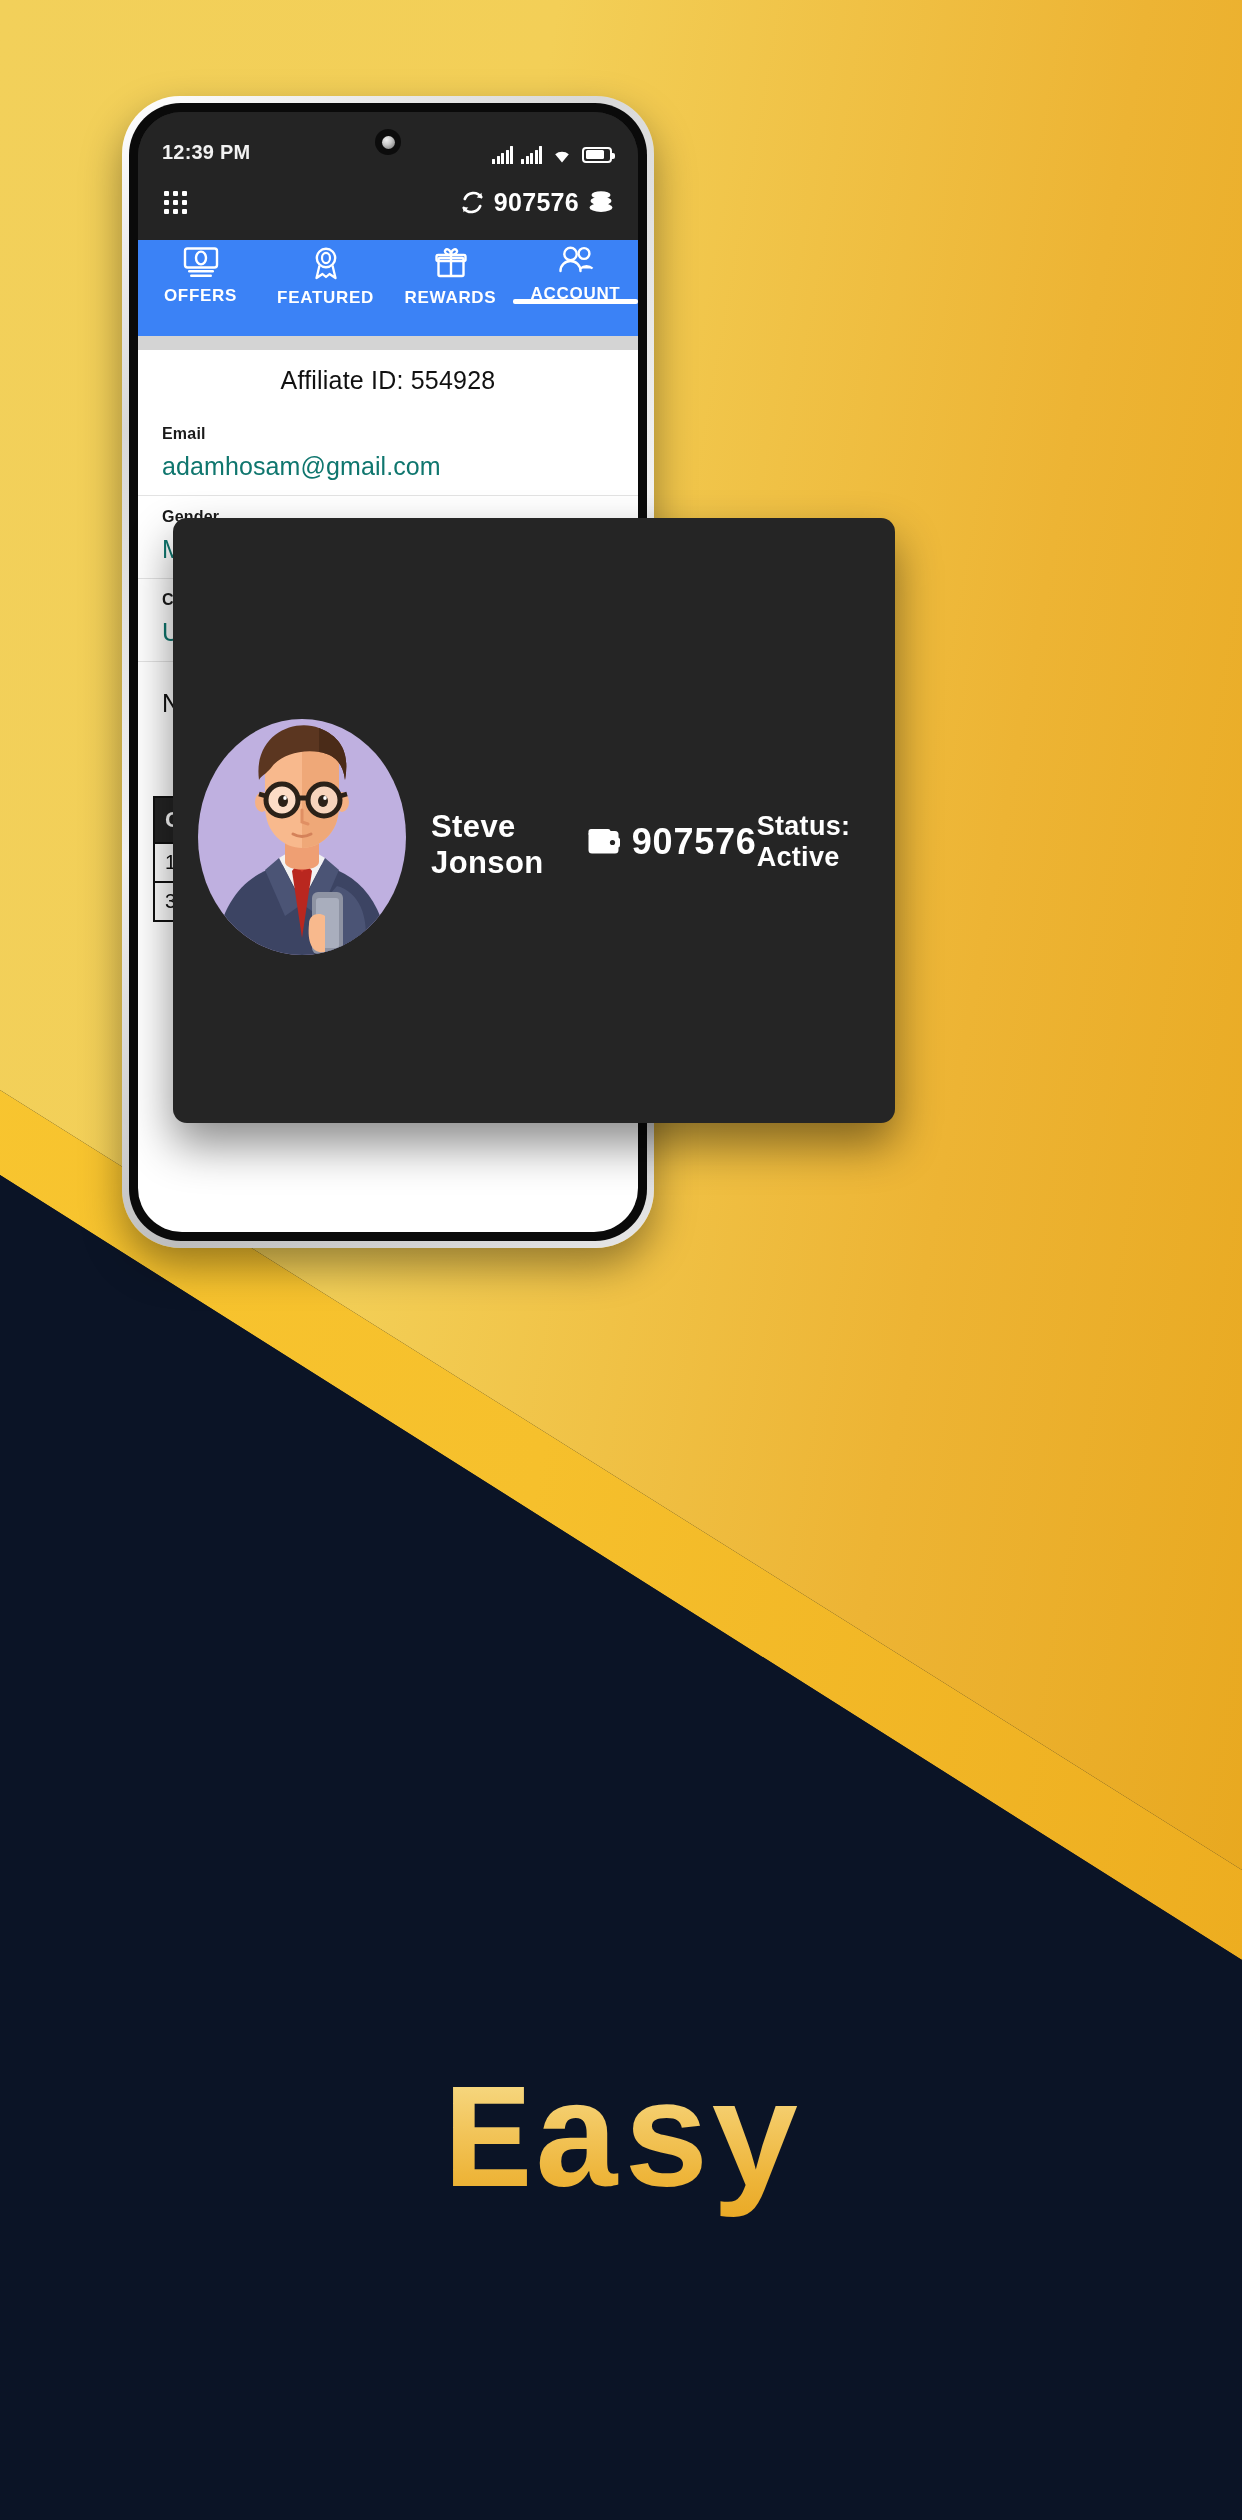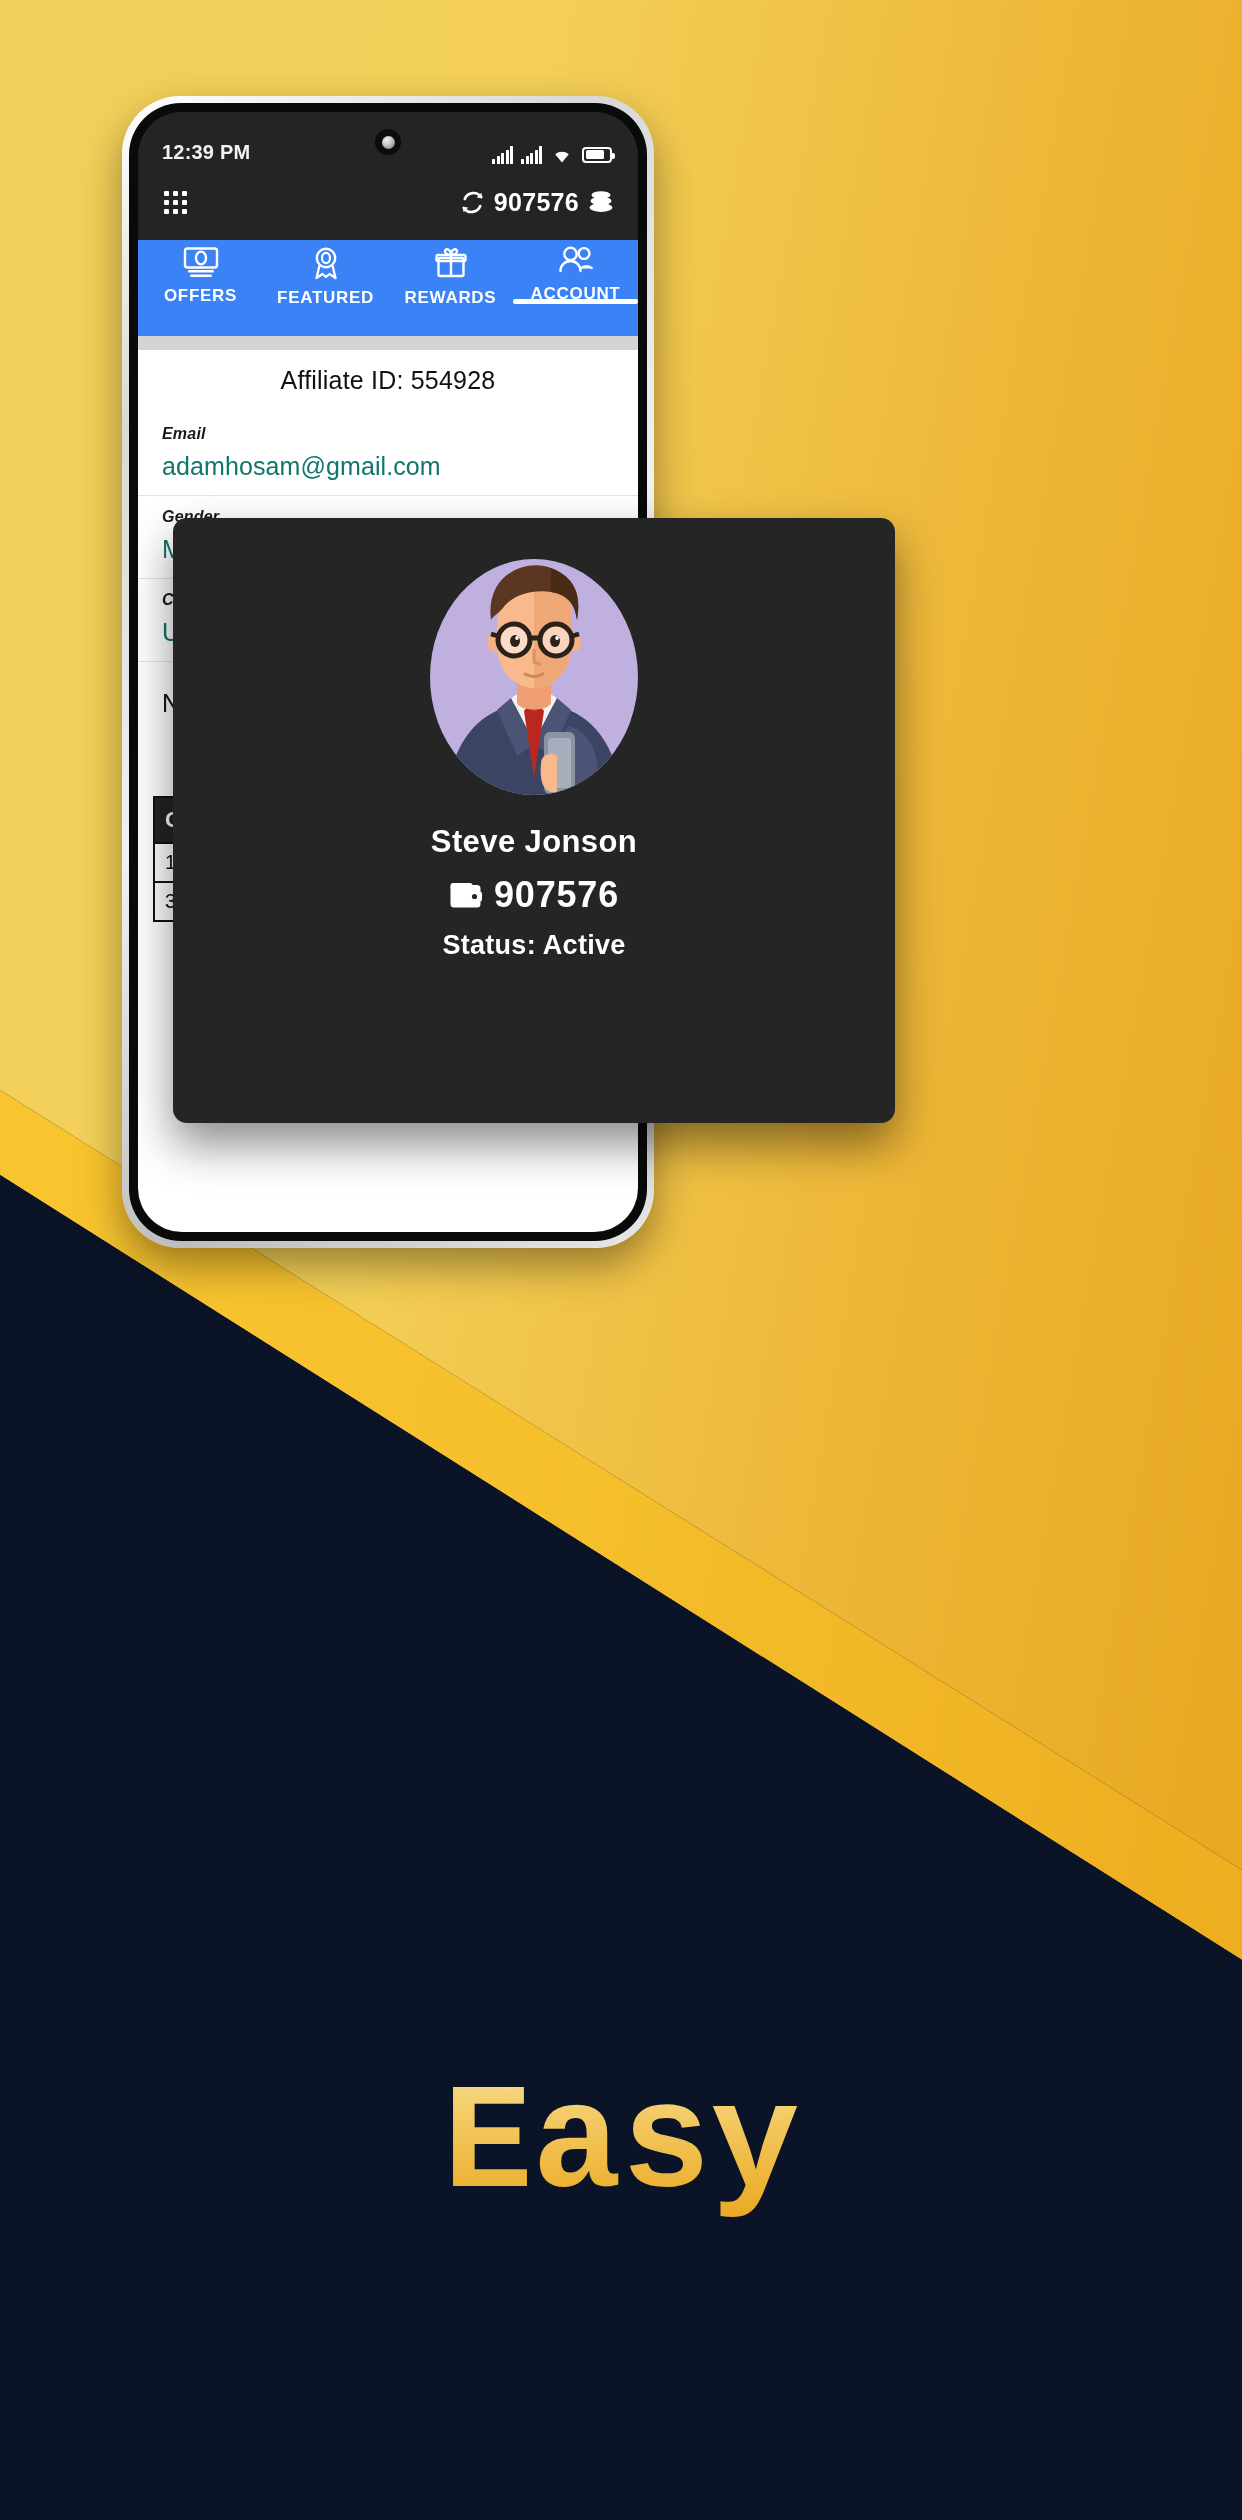--- a/index.html
+++ b/index.html
@@ -126,21 +126,21 @@
   }
 
   
   .content { flex:1; background:#fff; overflow:hidden; position:relative; }
   .content-shade { height:14px; background:#d4d4d4; }
   .affiliate {
     text-align:center; font-size:25px; color:#111; font-weight:400;
     padding:16px 0 4px; letter-spacing:.2px;
   }
   .field { padding:12px 24px 14px; border-bottom:1.5px solid #e3e3e3; }
-  .field-label { font-size:16px; font-weight:700; color:#1a1a1a; letter-spacing:.2px;font-style:italic; }
+  .field-label { font-size:16px; font-weight:700; color:#1a1a1a; letter-spacing:.2px; }
   .field-value { font-size:25px; color:#0f766e; margin-top:9px; letter-spacing:.1px; }
   .field.first { padding-top:26px; }
 
   .notif-row {
     display:flex; align-items:center; justify-content:space-between;
     padding:26px 28px 24px 24px;
   }
   .notif-label { font-size:25px; color:#111; }
   .toggle {
     width:58px; height:30px; border-radius:16px; background:#b9b9b9;
@@ -167,21 +167,21 @@
     font-size:20px; color:#111; padding:7px 10px;
     border:2px solid #111; background:#fff;
   }
   table.history th:first-child, table.history td:first-child { width:62%; }
 
   
   #profile-card {
     position:absolute; left:173px; top:518px; width:722px; height:605px;
     background:#252525; border-radius:14px; z-index:6;
     box-shadow:0 22px 45px rgba(0,0,0,.45);
-    display:flex; flex-direction:column; align-items:center;
+    display:flex; flex-direction:row; align-items:center;
     padding-top:28px;
   }
   .avatar-wrap { width:258px; height:258px; position:relative; }
   .avatar-wrap svg { display:block; width:258px; height:258px; }
   .pc-name {
     color:#fff; font-size:31px; font-weight:700; margin-top:20px;
     letter-spacing:.4px;
   }
   .pc-wallet { display:flex; align-items:center; gap:12px; margin-top:14px; }
   .wallet-icon { width:33px; height:27px; display:block; }

